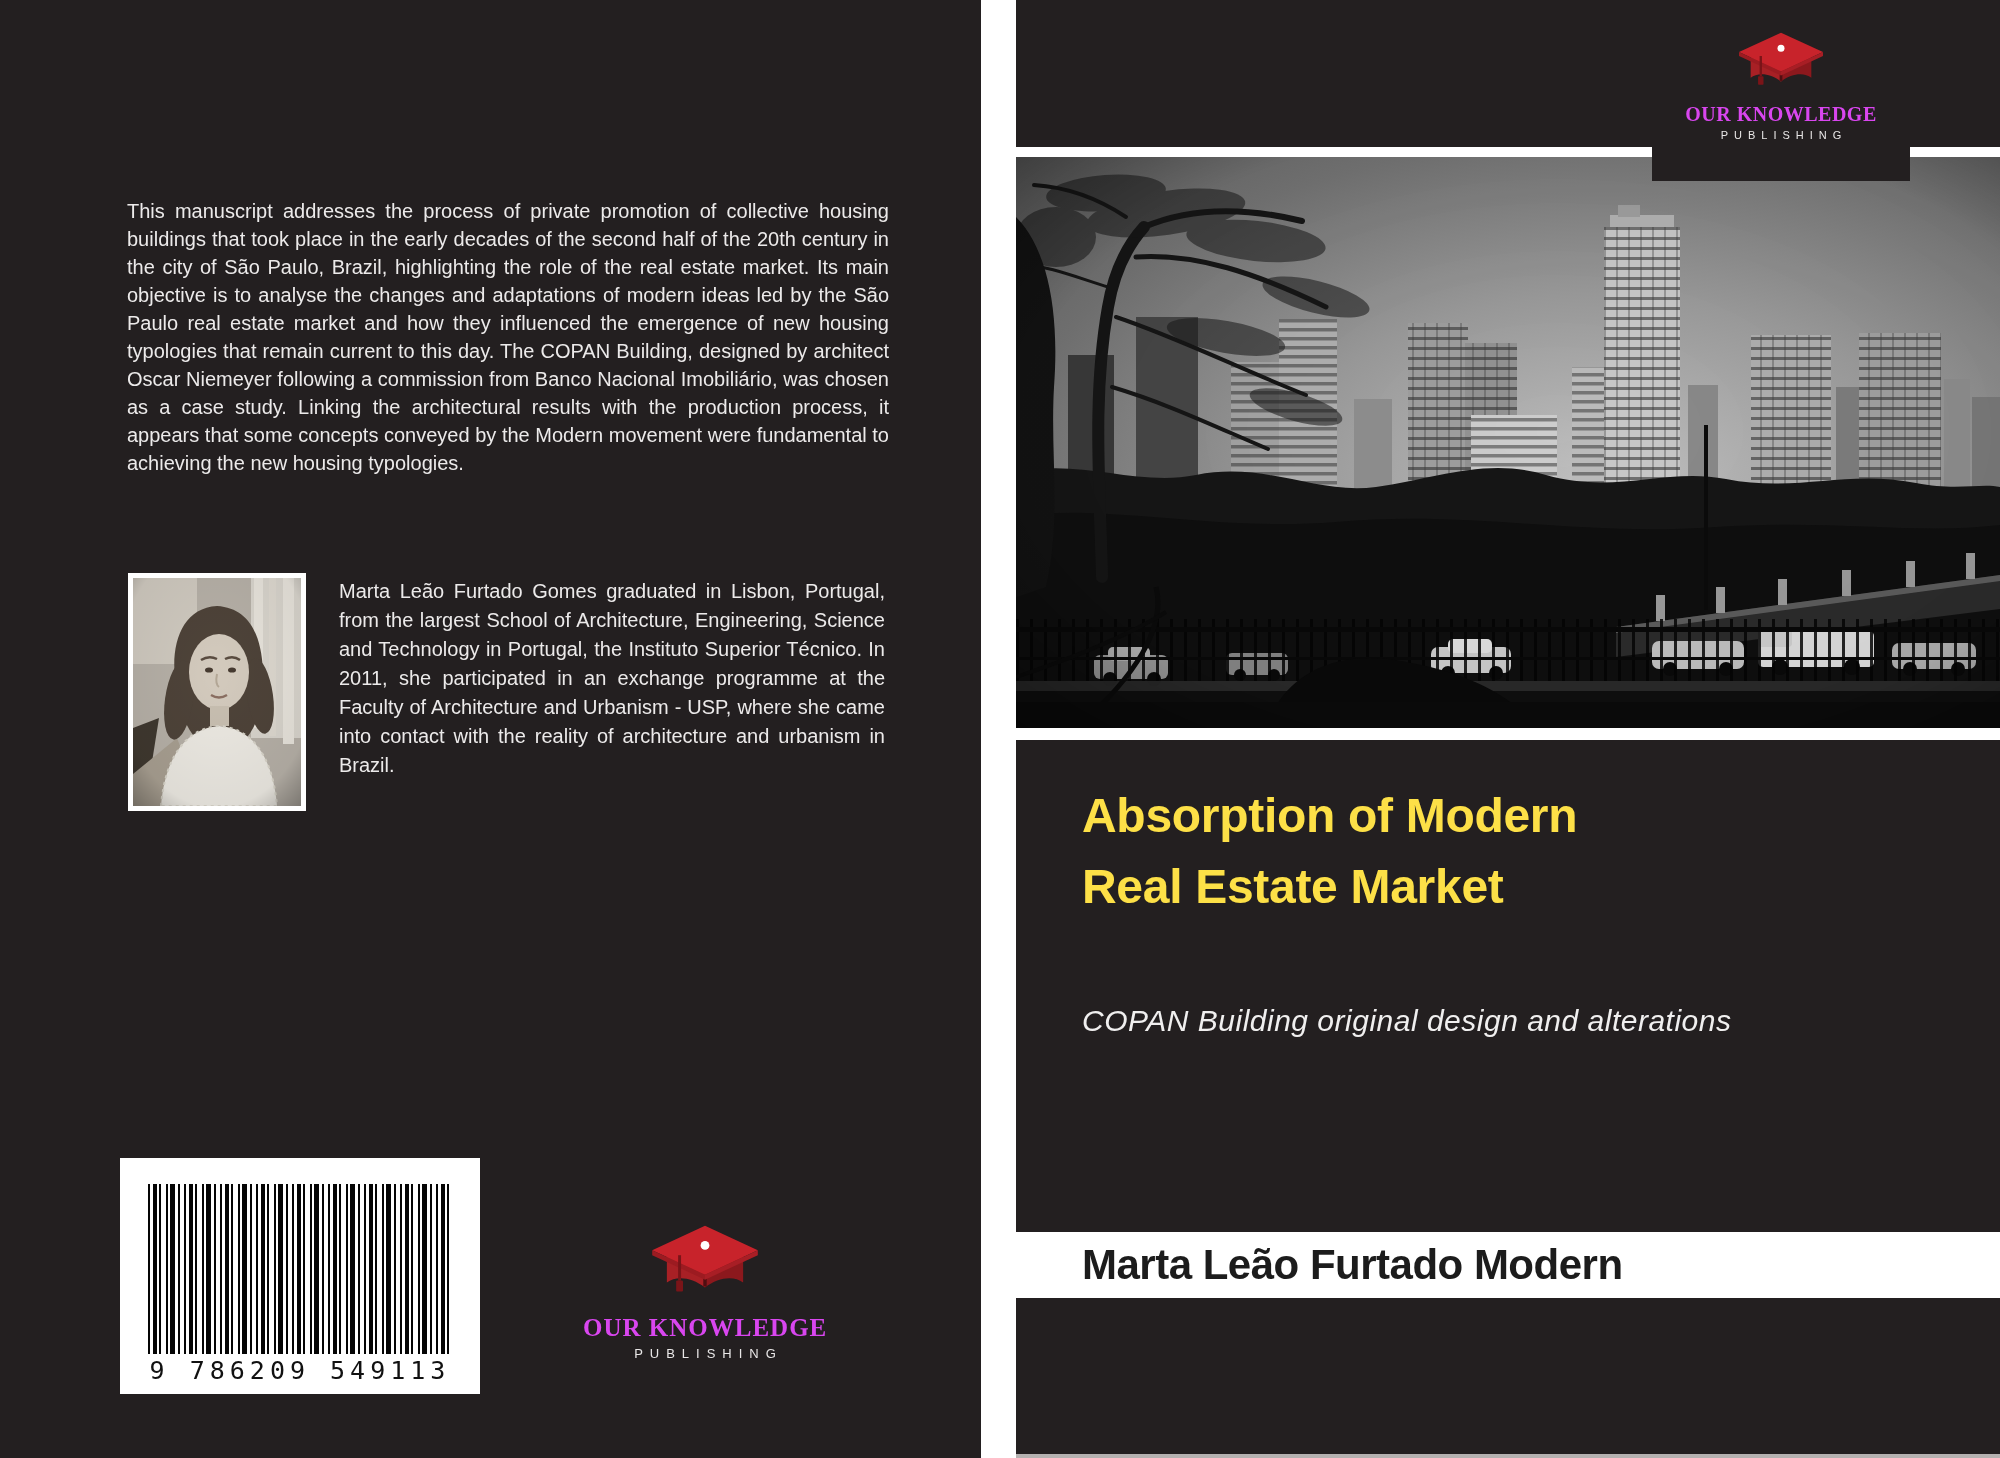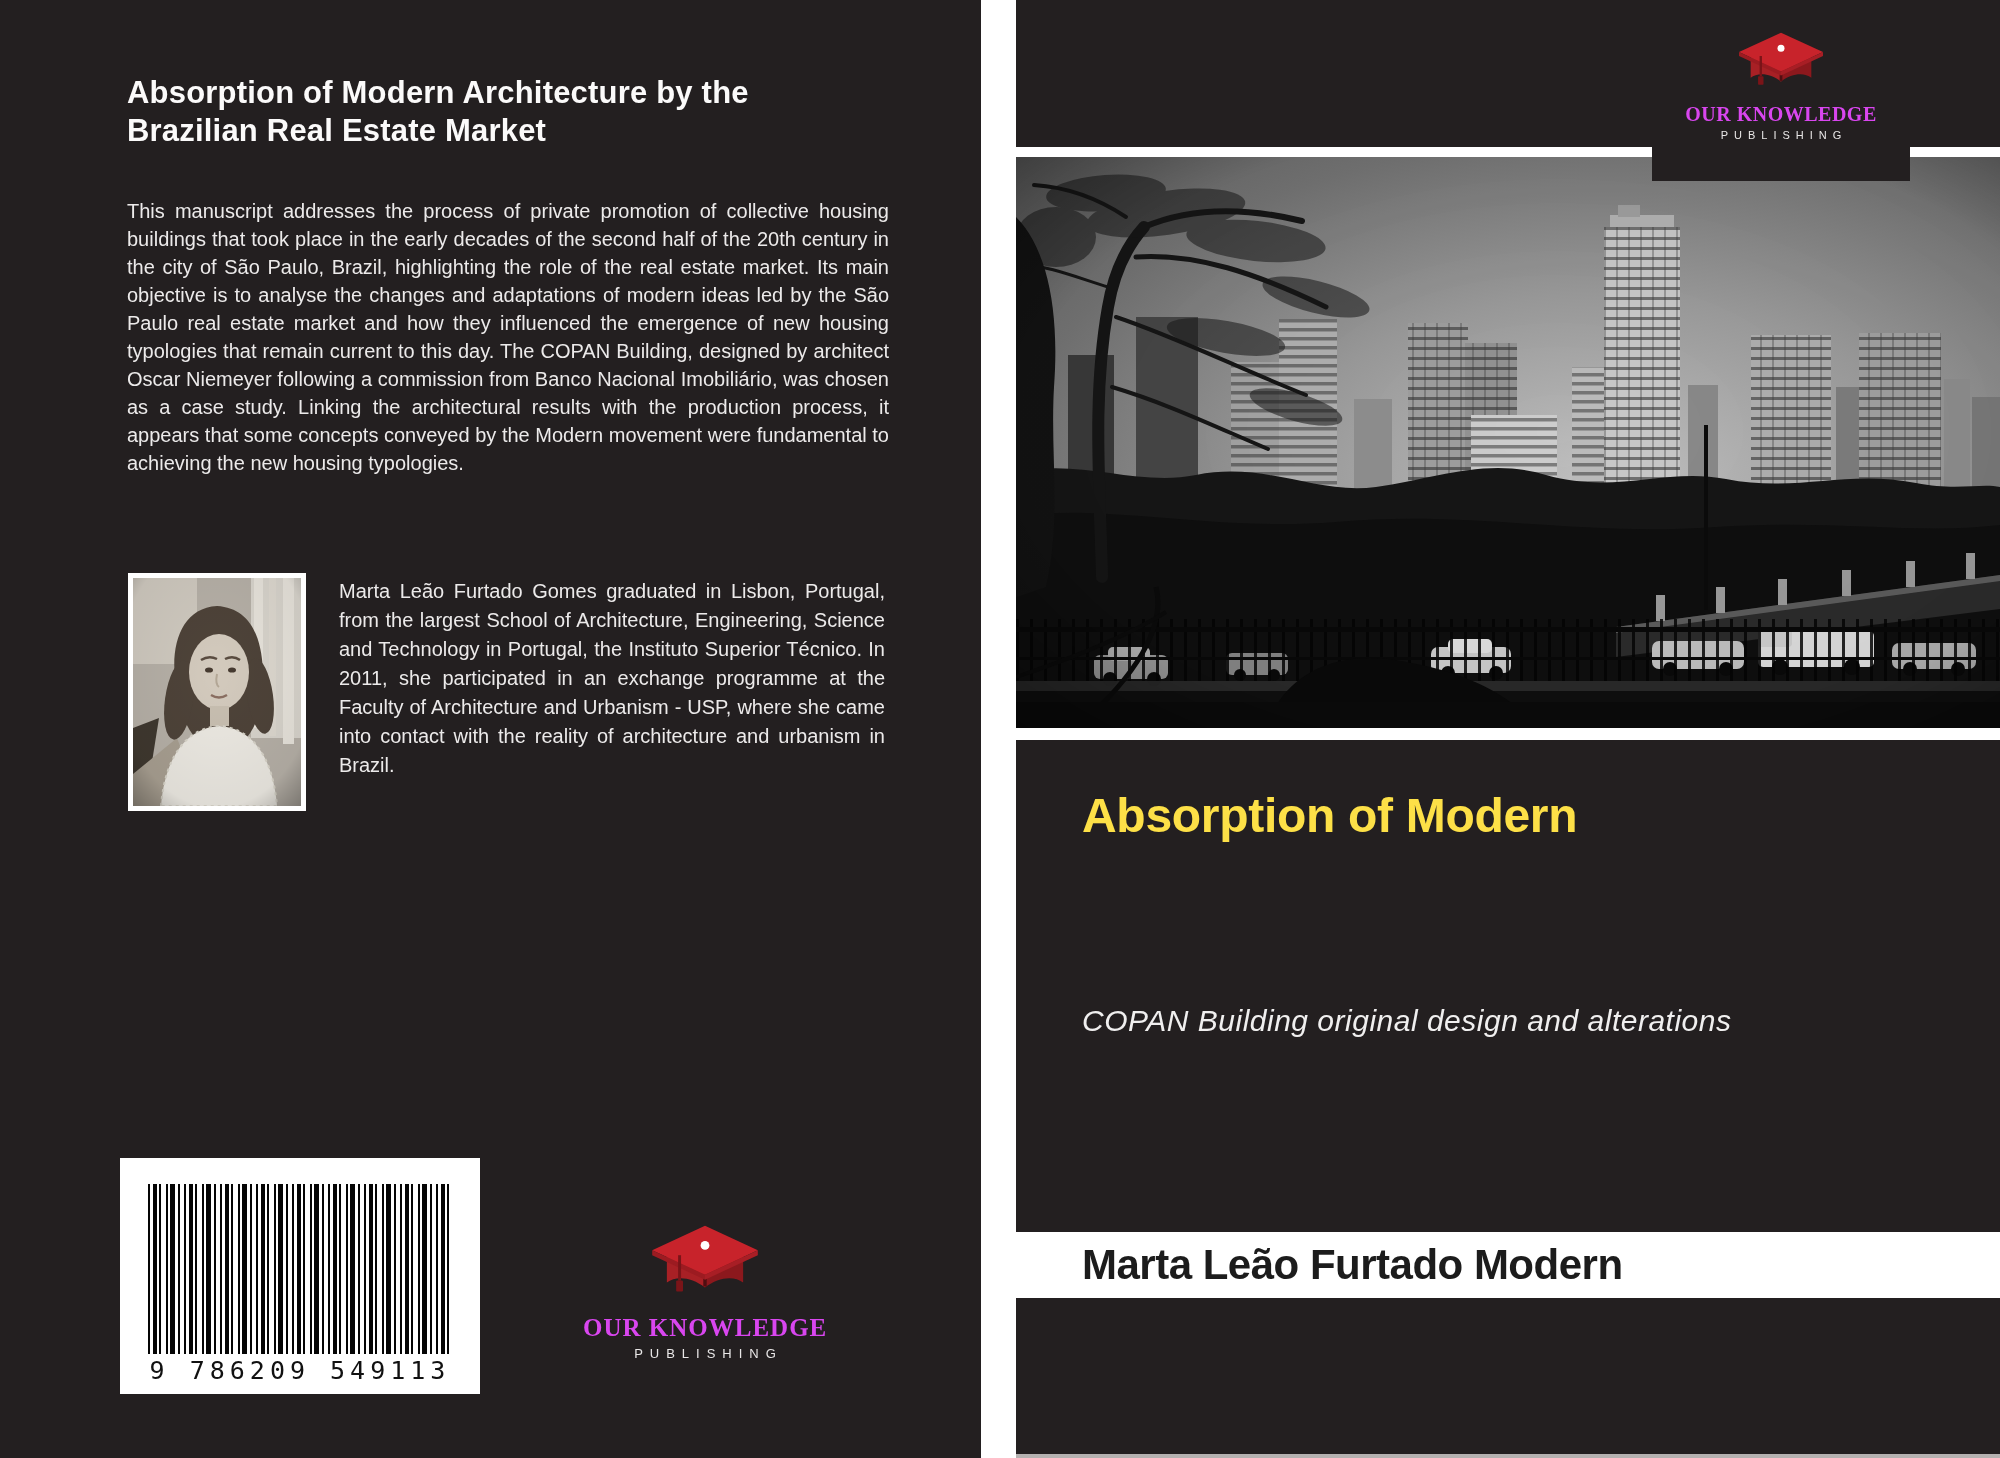--- a/index.html
+++ b/index.html
@@ -59,24 +59,20 @@
   .fc-author-band .name { color:#1c1c1c; font-size:42px; font-weight:bold; letter-spacing:-.5px; white-space:nowrap; }
   .fc-bottom-line { position:absolute; left:0; bottom:0; width:984px; height:4px; background:#b5b1b0; z-index:2; }
 </style>
 </head>
 <body>
 
 <div class="page">
 
   <div class="back-cover">
 
-    <div class="bc-title">
-      <span>Absorption of Modern Architecture by the</span>
-      <span>Brazilian Real Estate Market</span>
-    </div>
 
     <div class="bc-synopsis">This manuscript addresses the process of private promotion of collective housing buildings that took place in the early decades of the second half of the 20th century in the city of São Paulo, Brazil, highlighting the role of the real estate market. Its main objective is to analyse the changes and adaptations of modern ideas led by the São Paulo real estate market and how they influenced the emergence of new housing typologies that remain current to this day. The COPAN Building, designed by architect Oscar Niemeyer following a commission from Banco Nacional Imobiliário, was chosen as a case study. Linking the architectural results with the production process, it appears that some concepts conveyed by the Modern movement were fundamental to achieving the new housing typologies.</div>
 
     <div class="bc-photo">
       <svg viewBox="0 0 168 228" preserveAspectRatio="none">
         <defs>
           <radialGradient id="pvig" cx="50%" cy="42%" r="78%">
             <stop offset="0%" stop-color="rgba(0,0,0,0)"></stop>
             <stop offset="75%" stop-color="rgba(0,0,0,0.06)"></stop>
             <stop offset="100%" stop-color="rgba(0,0,0,0.34)"></stop>
@@ -282,20 +278,21 @@
         <path d="M34 36 L34 62" stroke="#7a1418" stroke-width="3"></path>
         <rect x="30.5" y="62" width="7" height="11" rx="1" fill="#7a1418"></rect>
         <circle cx="60" cy="26" r="4.5" fill="#ffffff"></circle>
       </svg>
       <div class="logo-name">OUR KNOWLEDGE</div>
       <div class="logo-tagline">PUBLISHING</div>
     </div>
 
     <div class="fc-title">
       <span>Absorption of Modern</span>
+      <span>Real Estate Market</span>
     </div>
 
     <div class="fc-subtitle">COPAN Building original design and alterations</div>
 
     <div class="fc-author-band">
       <span class="name">Marta Leão Furtado Modern</span>
     </div>
 
     <div class="fc-bottom-line"></div>
   </div>

